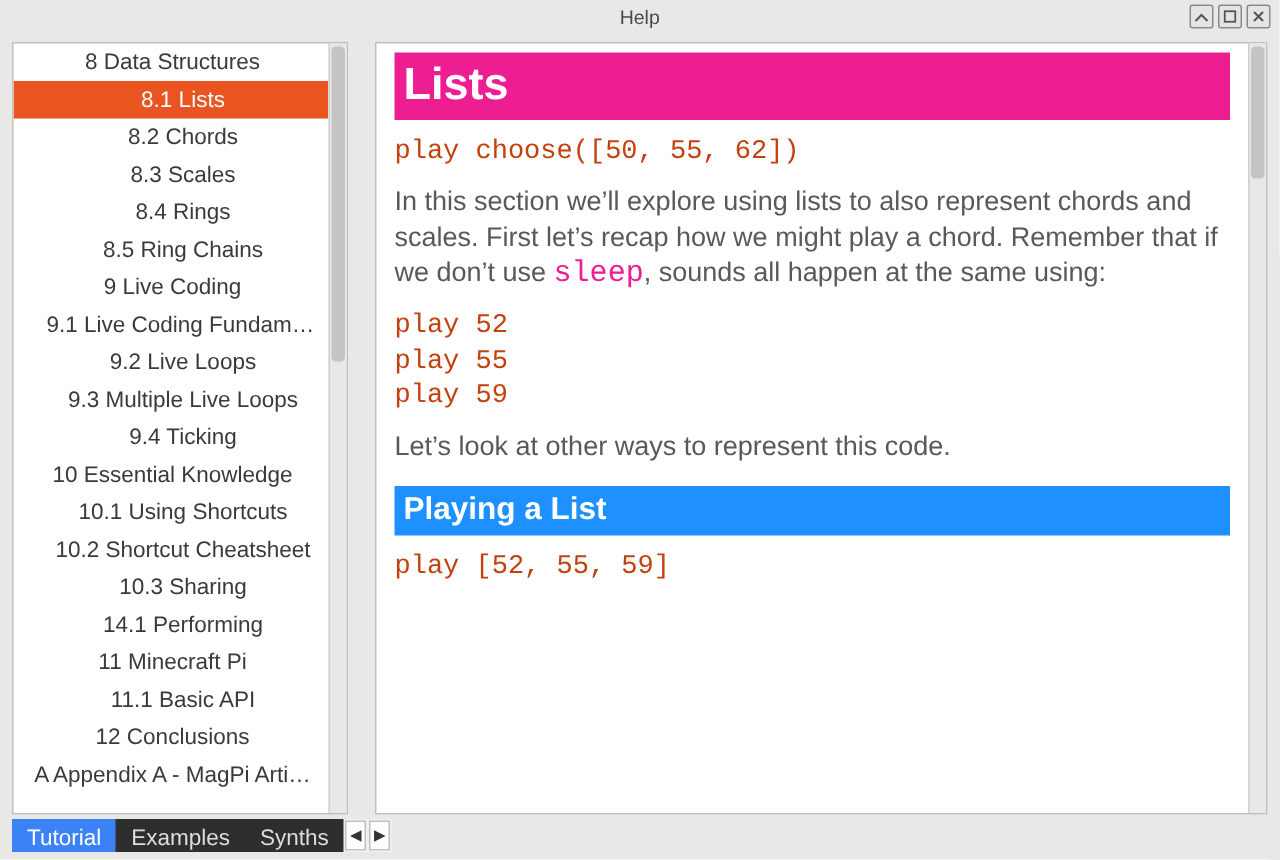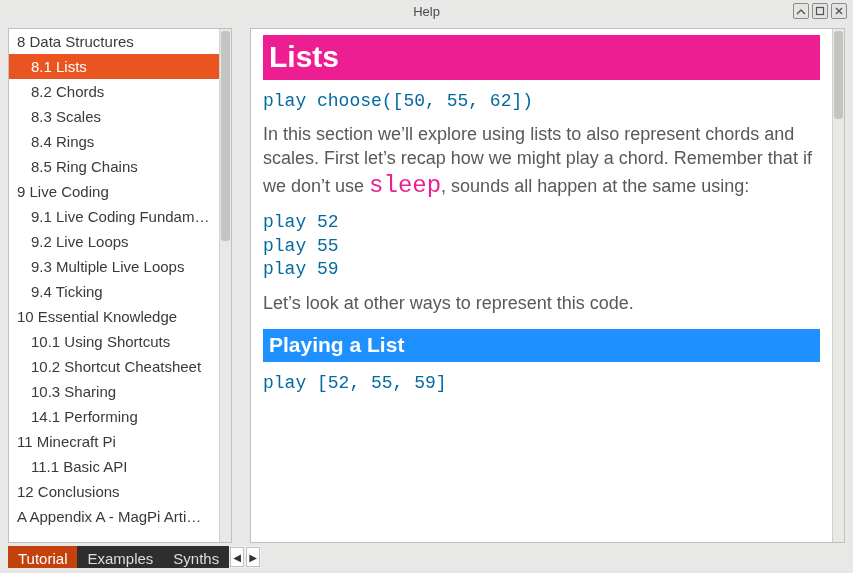--- a/index.html
+++ b/index.html
@@ -73,20 +73,21 @@
     border-radius: 3px;
   }
   .toc-item {
     padding: 4px 6px;
     font-size: 15px;
     color: #3a3a3a;
     cursor: default;
     white-space: nowrap;
     overflow: hidden;
     text-overflow: ellipsis;
+    text-align: center;
   }
   .toc-item.level-0 { padding-left: 8px; }
   .toc-item.level-1 { padding-left: 22px; }
   .toc-item.selected {
     background: #e95420;
     color: #fff;
   }
   .content-wrap {
     flex: 1;
     margin-left: 18px;
@@ -129,26 +130,26 @@
     color: #fff;
     font-size: 21px;
     font-weight: bold;
     margin: 14px 0 10px 0;
     padding: 2px 6px 4px 6px;
   }
   p { margin: 6px 0 10px 0; }
   .code, code {
     font-family: "Liberation Mono", "Courier New", monospace;
     color: #ed1e92;
-    font-size: 24px;
+    font-size: 20px;
     text-align: right;
   }
   .codeblock {
     font-family: "Liberation Mono", "Courier New", monospace;
-    color: #0369a1;
+    color: #c2410c;
     font-size: 18px;
     white-space: pre;
     margin: 6px 0 10px 0;
   }
   .tabs {
     position: absolute;
     left: 8px; bottom: 5px;
     height: 22px;
     display: flex;
     align-items: stretch;
@@ -156,21 +157,21 @@
     user-select: none;
     width: 224px;
     background: #2e2e2e;
   }
   .tab {
     padding: 2px 10px 0 10px;
     color: #ddd;
     display: flex; align-items: center;
     cursor: default;
   }
-  .tab.active { background: #c2410c; color: #fff; }
+  .tab.active { background: #3b82f6; color: #fff; }
   .tabnav {
     margin-left: auto;
     display: flex;
     background: #f0f0f0;
     align-items: center;
   }
   .tabnav-btn {
     width: 14px; height: 20px;
     background: #fff;
     border: 1px solid #c0c0c0;

